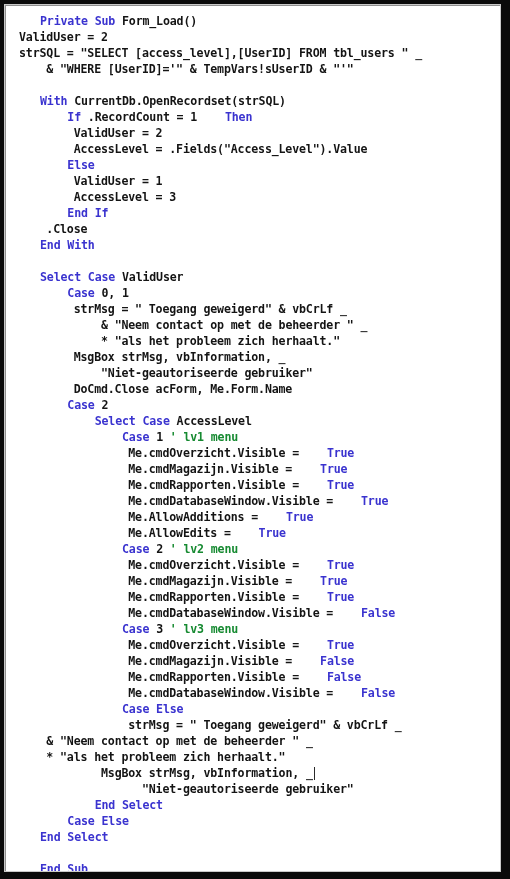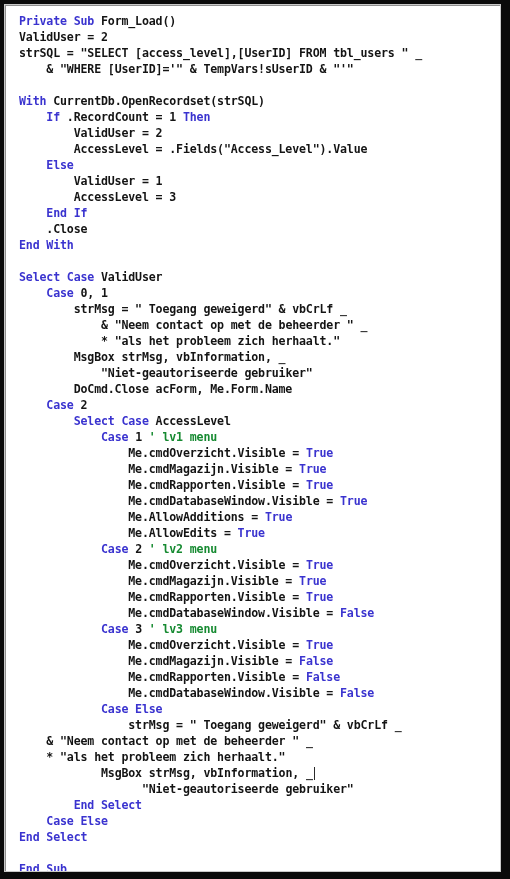--- a/index.html
+++ b/index.html
@@ -55,21 +55,21 @@
     letter-spacing: -0.15px;
     font-weight: 700;
     -webkit-font-smoothing: none;
   }
   .ln {
     display: block;
     height: 16px;
     padding-left: 13px;
     white-space: pre;
   }
-  .kw   { color: #3a33cf; }
+  .kw   { color: #3a33cf; margin-left: 21px; }
   .cmt  { color: #168a31; }
   .pln  { color: #141414; }
   .cont { color: #3a3a3a; }
   
   .caret {
     display: inline-block;
     position: relative;
     width: 0;
     height: 0;
   }

